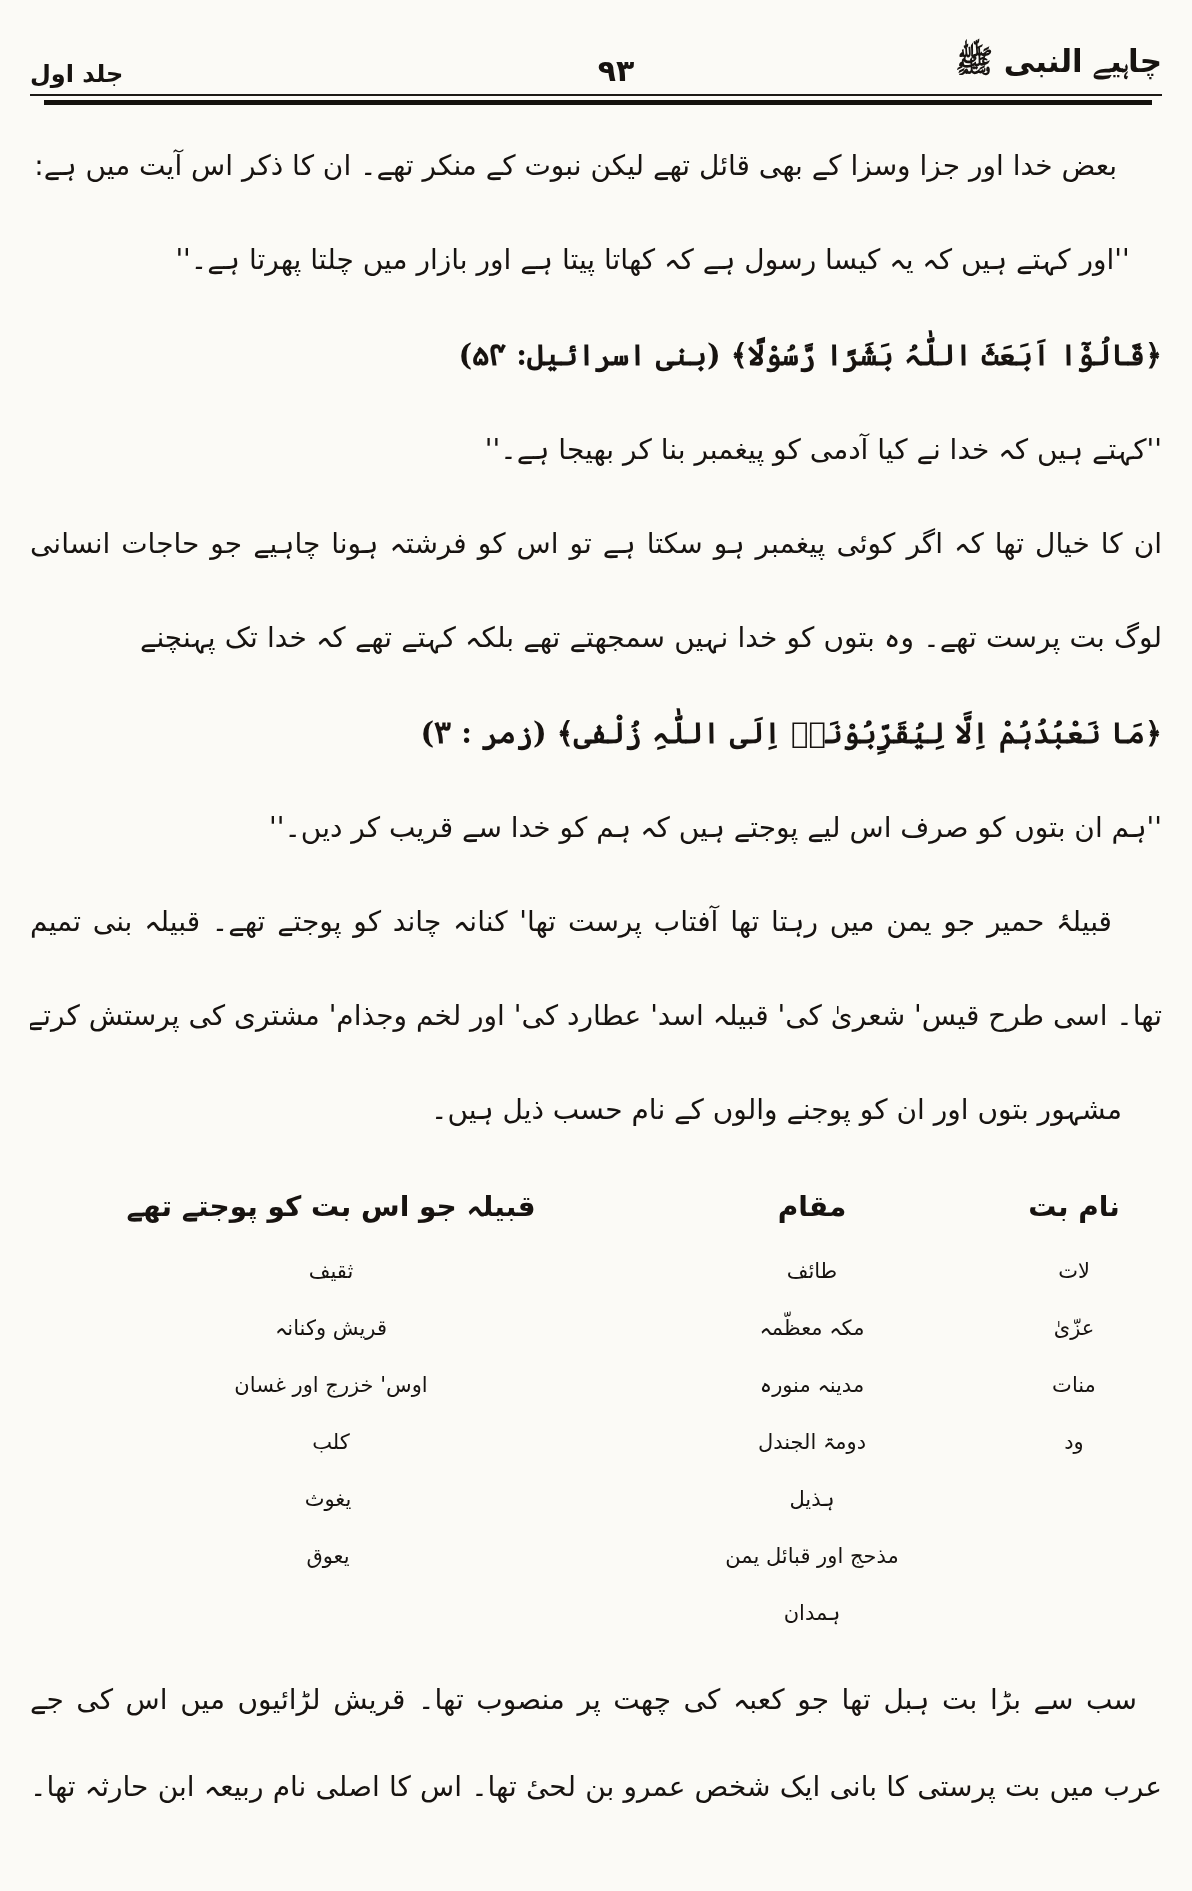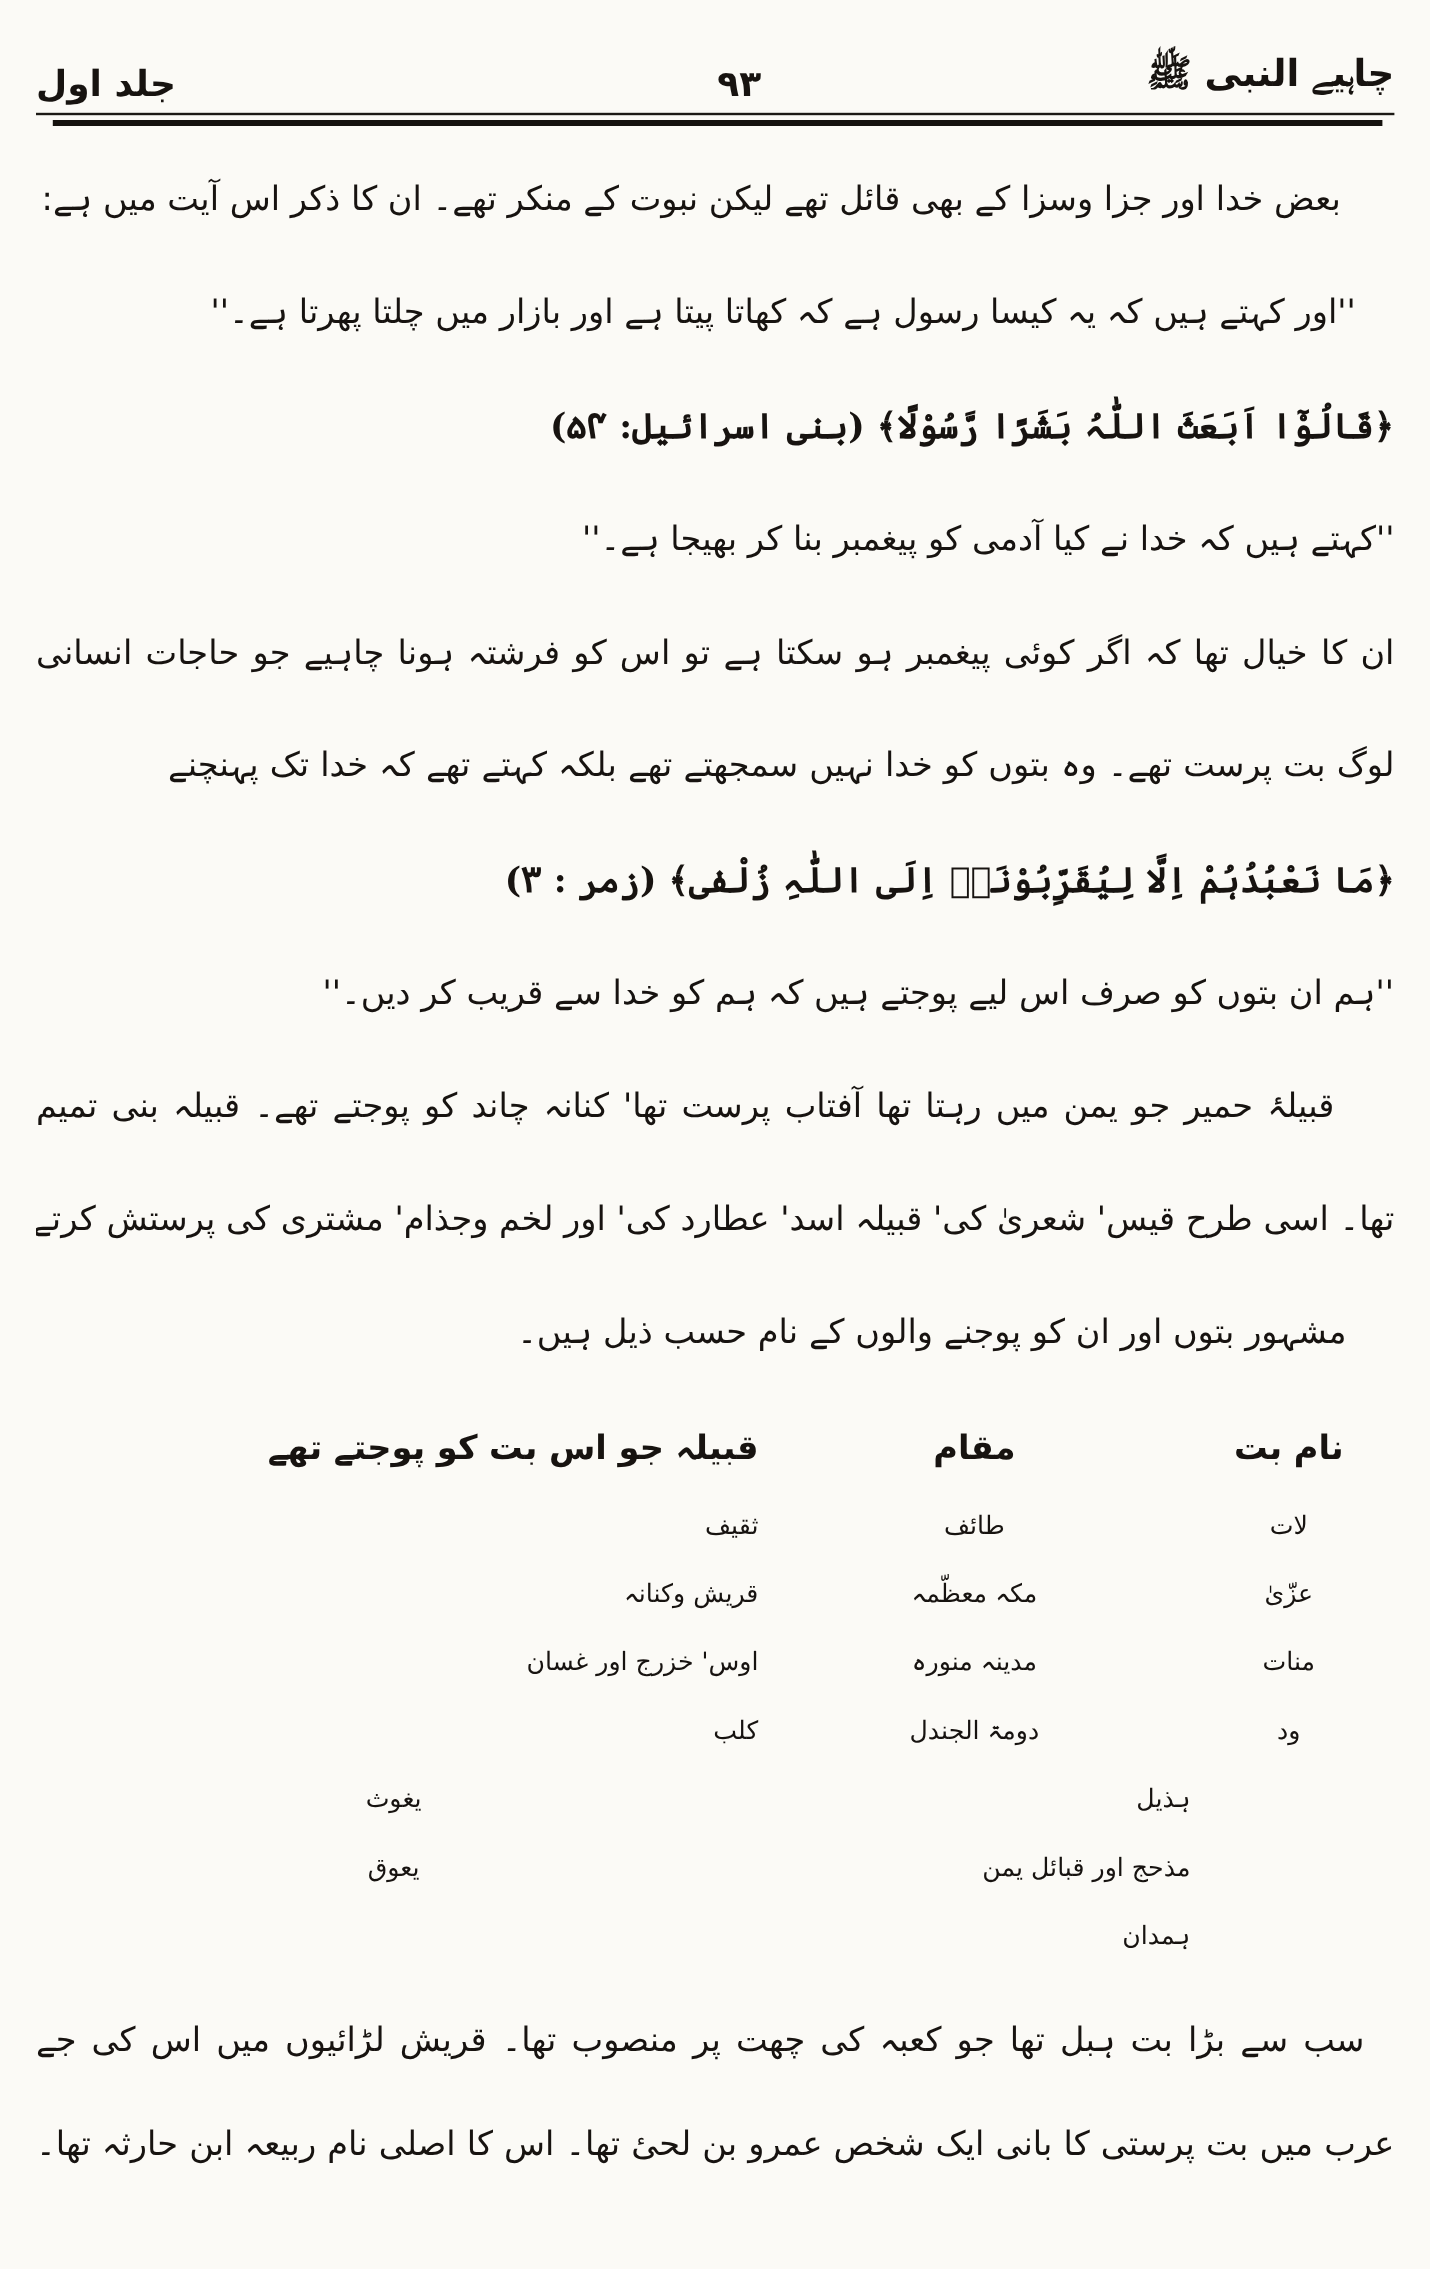--- a/index.html
+++ b/index.html
@@ -19,21 +19,21 @@
   .page-header{
     display:grid;
     grid-template-columns:1fr auto 1fr;
     align-items:end;
     height:62px;
     font-size:30px;
     font-weight:bold;
   }
   .h-title{text-align:right;font-size:31px;}
   .h-num{text-align:center;font-size:30px;padding-left:40px;}
-  .h-vol{text-align:left;font-size:30px;}
+  .h-vol{text-align:left;font-size:24px;}
   .rule-thin{height:2px;background:#1c1915;margin-top:6px;}
   .rule-thick{height:5px;background:#15120e;margin:4px 10px 0 14px;}
   
   .body{margin-top:10px;}
   .ln{
     font-size:28px;
     line-height:66px;
     height:66px;
     white-space:nowrap;
     overflow:hidden;
@@ -63,21 +63,21 @@
   .idol-table .cell{
     font-size:21px;
     line-height:57px;
     height:57px;
     white-space:nowrap;
     overflow:hidden;
   }
   .idol-table .head{height:72px;line-height:72px;font-weight:bold;font-size:28px;}
   .col-idol{text-align:center;padding-right:6px;}
   .col-place{text-align:center;}
-  .col-tribe{}
+  .col-tribe{text-align:center;}
 </style>
 </head>
 <body>
 
 <div class="page">
 
   <header class="page-header">
     <div class="h-title">چاہیے النبی ﷺ</div>
     <div class="h-num">۹۳</div>
     <div class="h-vol">جلد اول</div>

